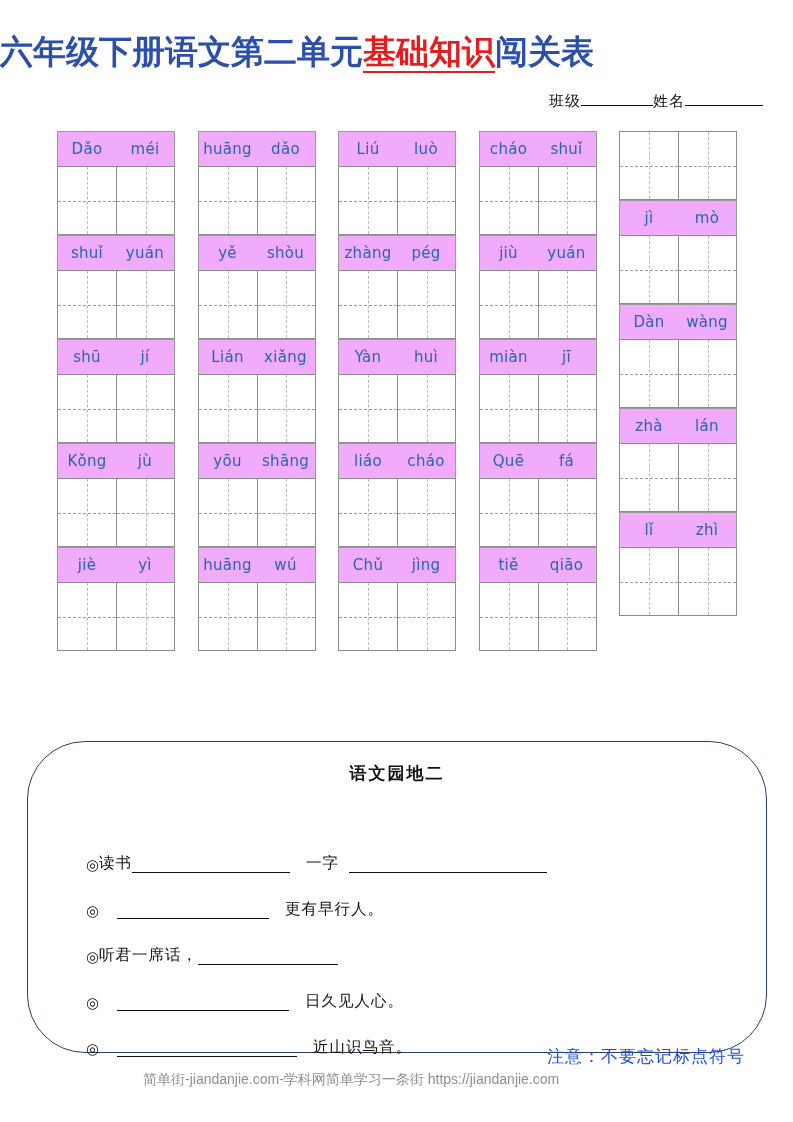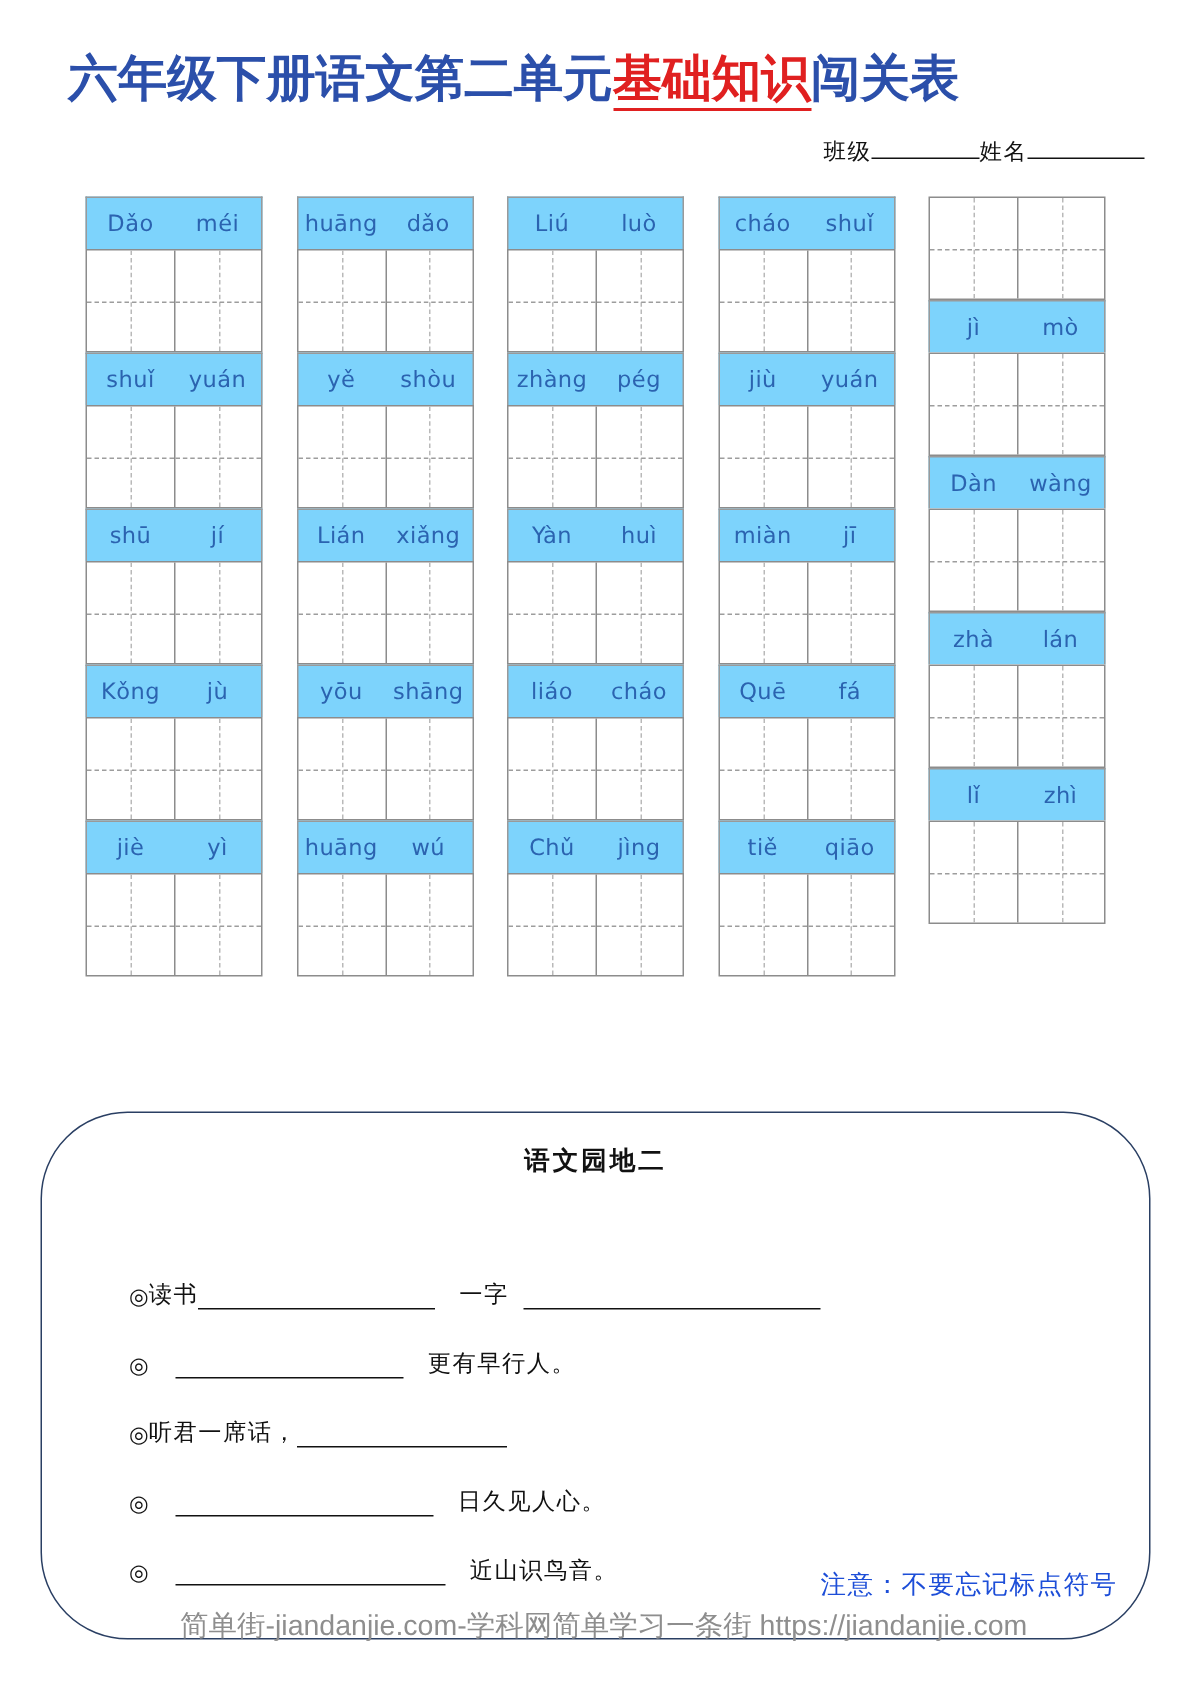--- a/index.html
+++ b/index.html
@@ -12,23 +12,22 @@
     height: 1122px;
     position: relative;
     font-family: "Liberation Sans", "DejaVu Sans", sans-serif;
     overflow: hidden;
   }
 
   
   #title-row {
     position: absolute;
     top: 30px;
-    left: 16px;
+    left: 0;
     width: 653px;
-    text-align: center;
     white-space: nowrap;
   }
   .title-text {
     font-family: "Liberation Serif", "DejaVu Serif", serif;
     font-size: 33px;
     font-weight: bold;
     letter-spacing: 0px;
     color: #2b4faa;
     display: inline;
   }
@@ -70,21 +69,21 @@
     width: 118px;
   }
   .word-block { width: 118px; }
   .pinyin-row {
     height: 35px;
     border: 1px solid #9a9a9a;
     border-bottom: none;
     display: flex;
     align-items: center;
     box-sizing: border-box;
-    background: #7dd3fc;
+    background: #f0abfc;
   }
   .pinyin-cell {
     width: 50%;
     text-align: center;
     font-size: 15px;
     color: #2b63b0;
     font-family: "DejaVu Sans", "Liberation Sans", sans-serif;
     letter-spacing: 0.3px;
     white-space: nowrap;
     overflow: hidden;
@@ -119,21 +118,21 @@
     right: 0;
     border-top: 1px dashed #9d9d9d;
   }
 
   
   #panel {
     position: absolute;
     left: 27px;
     top: 741px;
     width: 740px;
-    height: 352px;
+    height: 312px;
     border: 1.6px solid #2a3f63;
     border-radius: 58px;
     box-sizing: border-box;
     background: #fff;
   }
   #panel-title {
     position: absolute;
     top: 20px;
     left: 0;
     width: 100%;
@@ -179,24 +178,24 @@
     right: 48px;
     top: 1045px;
     font-family: "Liberation Serif", "DejaVu Serif", serif;
     font-size: 17px;
     color: #1d4ed8;
     letter-spacing: 1px;
     white-space: nowrap;
   }
   #watermark {
     position: absolute;
-    left: 120px;
+    left: 143px;
     top: 1071px;
     font-family: "Liberation Sans", "DejaVu Sans", sans-serif;
-    font-size: 19px;
+    font-size: 14px;
     color: #8e8e8e;
     white-space: nowrap;
   }
 </style>
 </head>
 <body>
 
 <div id="title-row">
   <span class="title-text">六年级下册语文第二单元</span><span class="title-text red">基础知识</span><span class="title-text">闯关表</span>
 </div>

